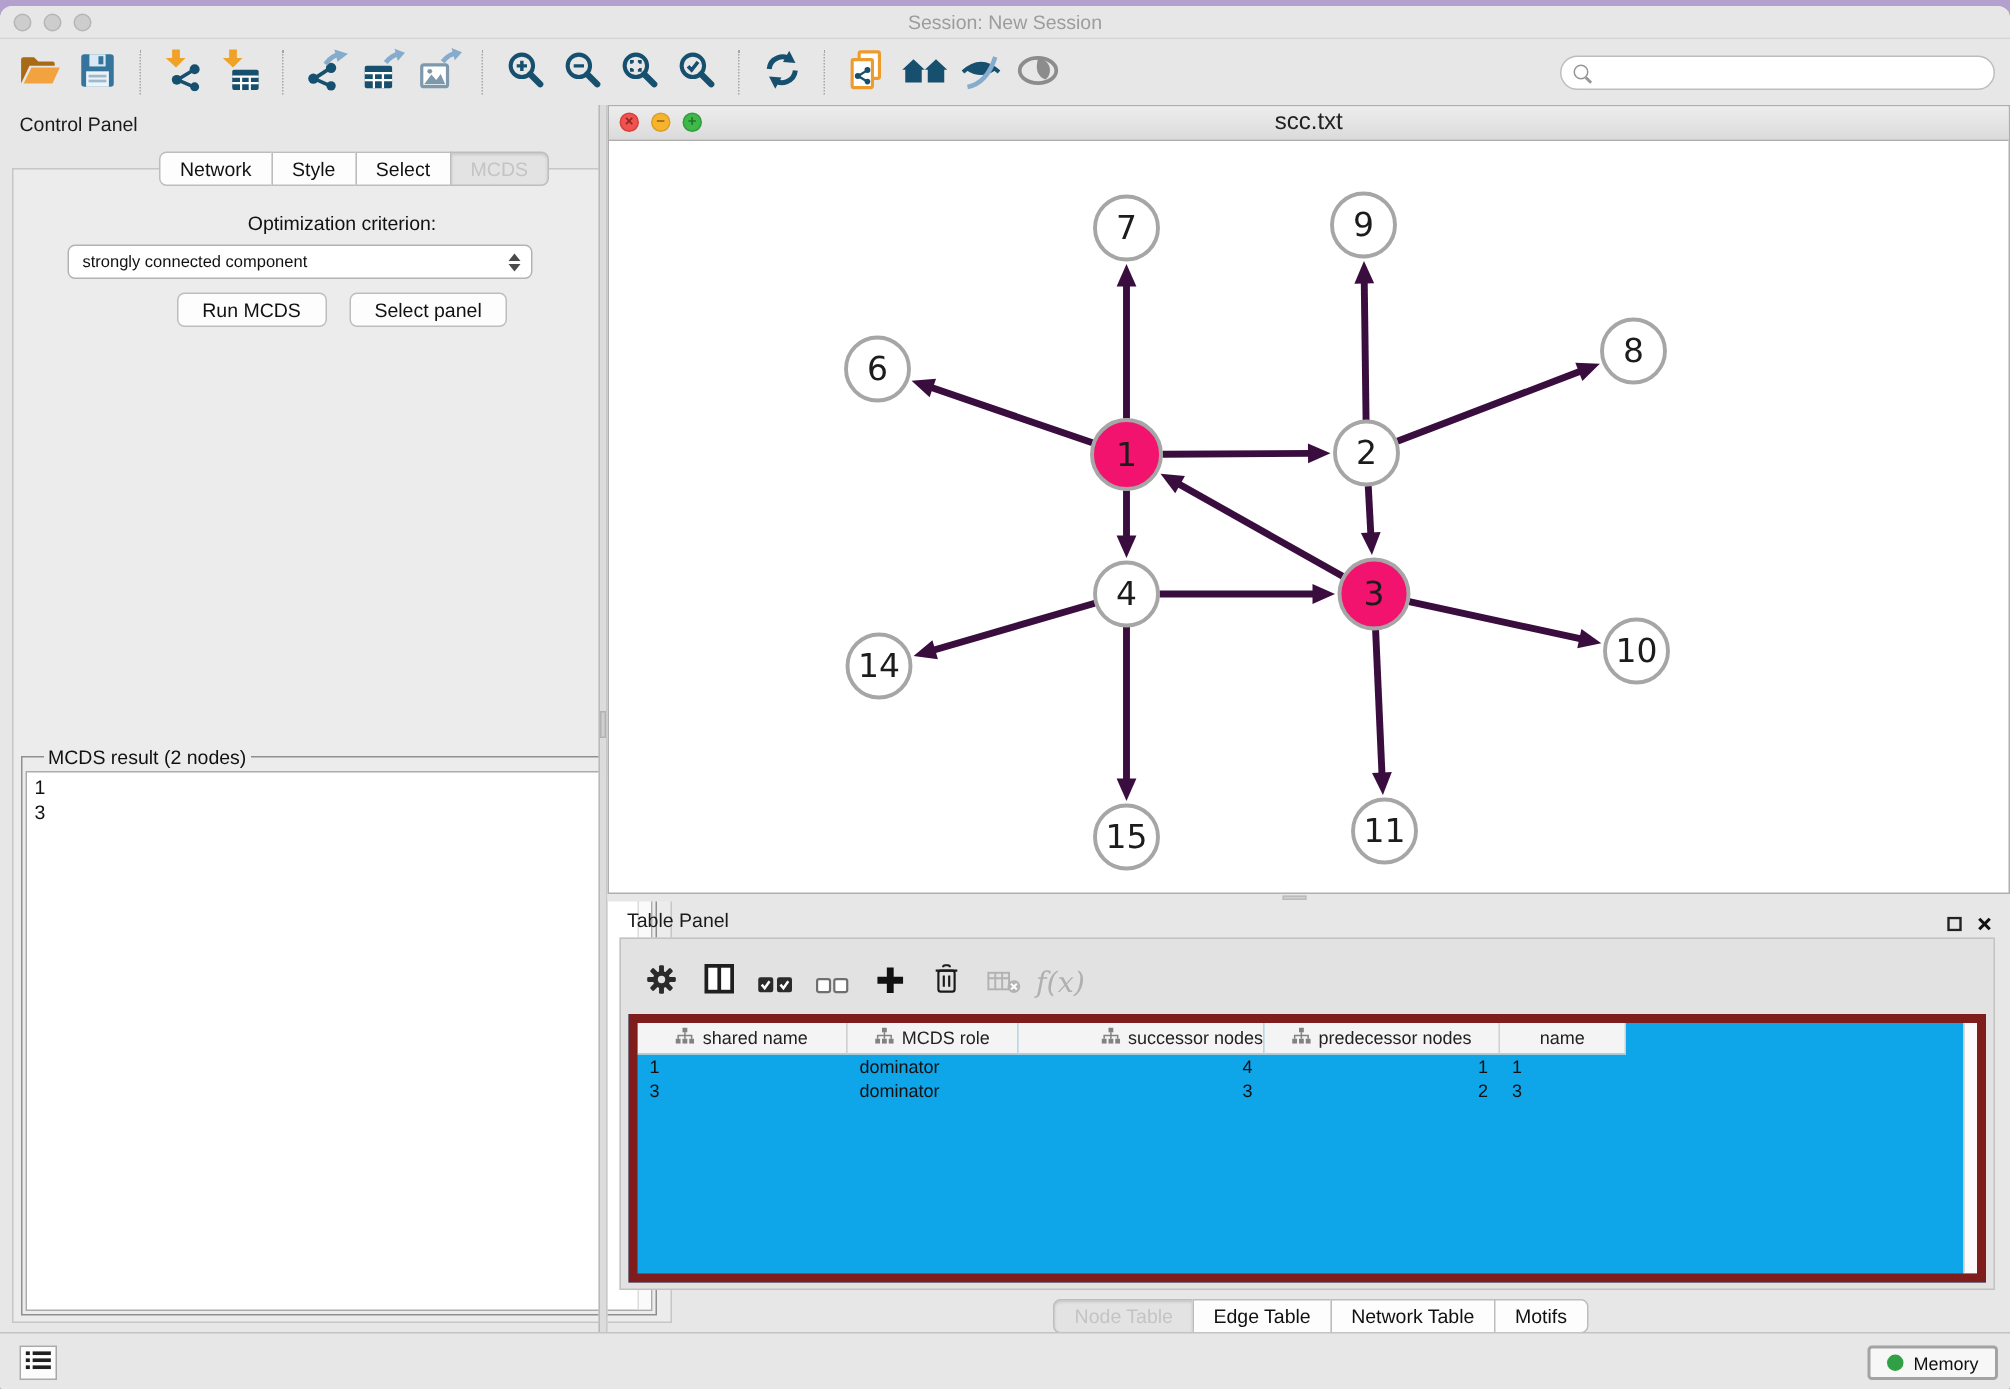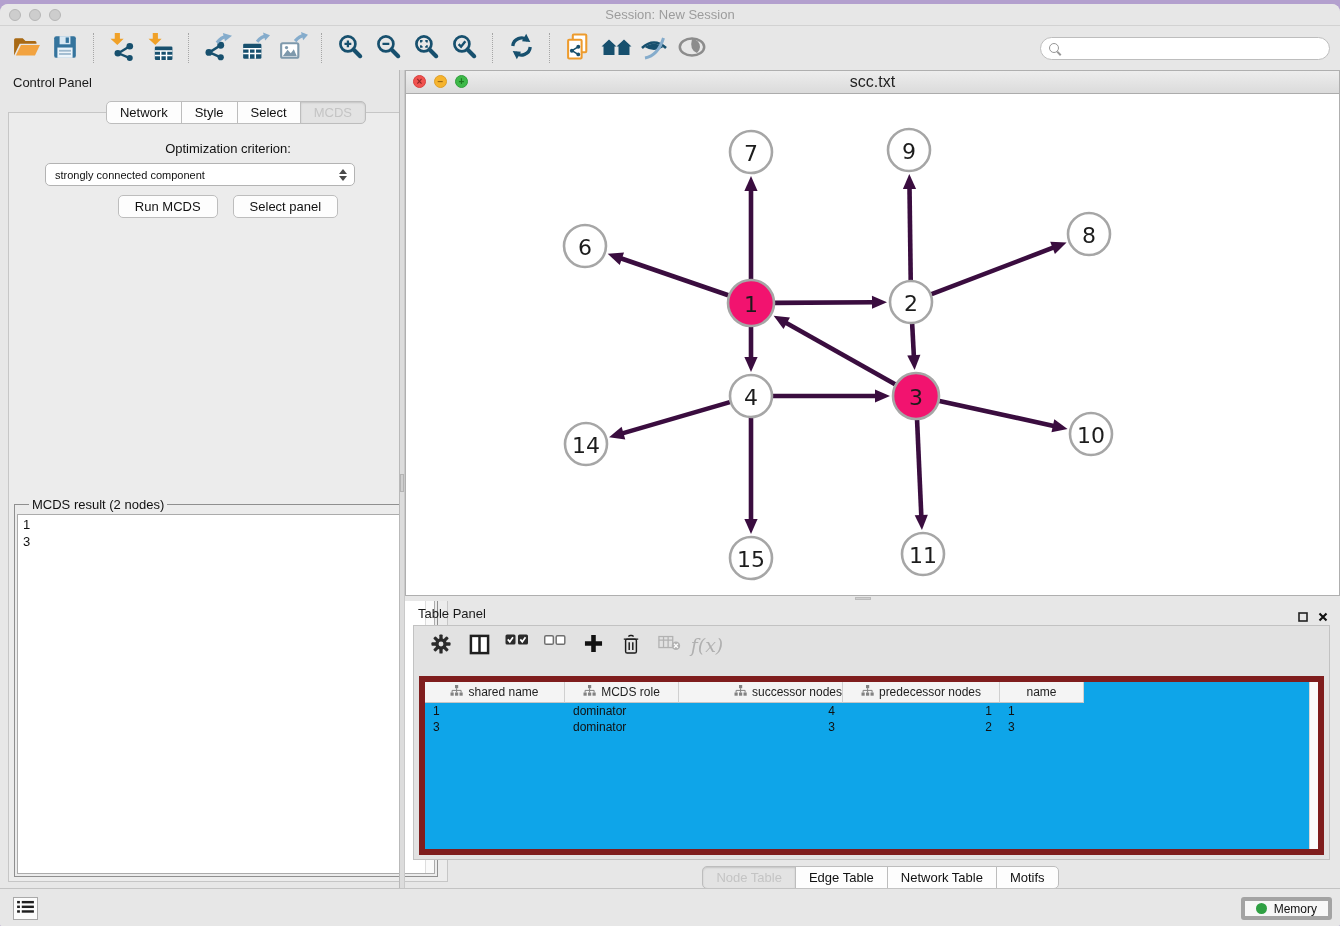--- a/index.html
+++ b/index.html
@@ -56,33 +56,33 @@
   .nw-red{background:#F0524F;border:1px solid #D8403E}
   .nw-yellow{background:#F6B42E;border:1px solid #DE9F27;color:rgba(90,50,0,.6)}
   .nw-green{background:#3EB949;border:1px solid #2F9E3C;color:rgba(0,70,0,.55)}
   .nw-title{text-align:center;font-size:16px;line-height:22px;color:#222}
   .canvas{position:absolute;left:1px;top:23px;width:931px;height:500px;background:#fff}
   #net-svg{width:100%;height:100%;font-family:"DejaVu Sans",sans-serif}
   
   .table-panel{position:absolute;left:405px;top:597px;width:935px;height:291px}
   .tp-inner{position:absolute;left:8px;right:10px;top:24px;bottom:32px;background:#E2E2E2;border:1px solid #C2C2C2}
   .tp-toolbar{position:absolute;left:10px;top:4px;height:40px;display:flex;align-items:center;gap:4px}
-  .tp-btn{width:34px;height:32px;display:flex;align-items:flex-start;justify-content:center;background:none;border:none}
+  .tp-btn{width:34px;height:32px;display:flex;align-items:flex-end;justify-content:center;background:none;border:none}
   .fx{font-family:"DejaVu Serif",serif;font-style:italic;color:#ABABAB;font-size:19px}
   .tbl{position:absolute;left:5px;right:5px;top:50px;bottom:4px;background:#0ea5e9;border:6px solid #7f1d1d;overflow:hidden}
   .tbl-head{display:flex;height:21px;width:fit-content}
   .th{display:flex;align-items:center;justify-content:center;gap:5px;font-size:12px;color:#222;border-right:1px solid #D0D0D0;border-bottom:1px solid #C6C6C6;background:#F4F4F4;height:21px}
   .tr{display:flex;height:16px;align-items:center}
   .td{font-size:12px;color:#111;padding:0 8px;overflow:hidden;white-space:nowrap}
   .tbl-scroll{position:absolute;right:0;top:0;bottom:0;width:9px;background:#FBFBFB;border-left:1px solid #D8D8D8}
   .tp-tabs{position:absolute;left:0;width:100%;top:265px}
   
   .statusbar{position:absolute;left:0;bottom:0;width:100%;height:38px;border-top:1px solid #C3C3C3;background:#E7E7E7}
   .list-btn{position:absolute;left:13px;top:8px;width:25px;height:23px;background:#FCFCFC;border:1px solid #A9A9A9;display:flex;align-items:center;justify-content:center}
-  .memory-btn{position:absolute;right:8px;top:8px;height:23px;background:#F7F7F7;border:4px solid #a3a3a3;border-radius:3px;display:flex;align-items:center;gap:7px;padding:5px 11px;font-size:12px;color:#111;font-family:inherit}
+  .memory-btn{position:absolute;right:8px;top:8px;height:23px;background:#F7F7F7;border:2px solid #a3a3a3;border-radius:3px;display:flex;align-items:center;gap:7px;padding:5px 11px;font-size:12px;color:#111;font-family:inherit}
   .mem-dot{width:11px;height:11px;border-radius:50%}
 </style>
 </head>
 <body>
 
 <div class="app">
 
   <div class="titlebar">
     <div class="tl-group">
       <span class="tl"></span>

